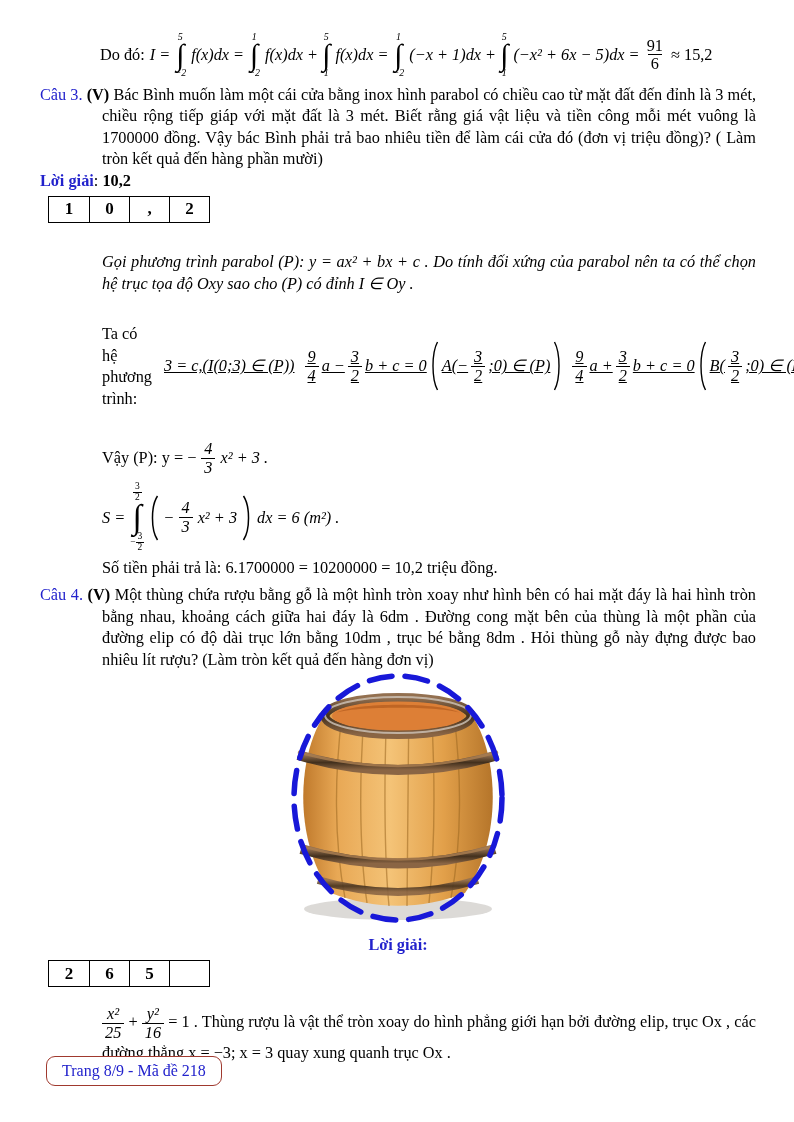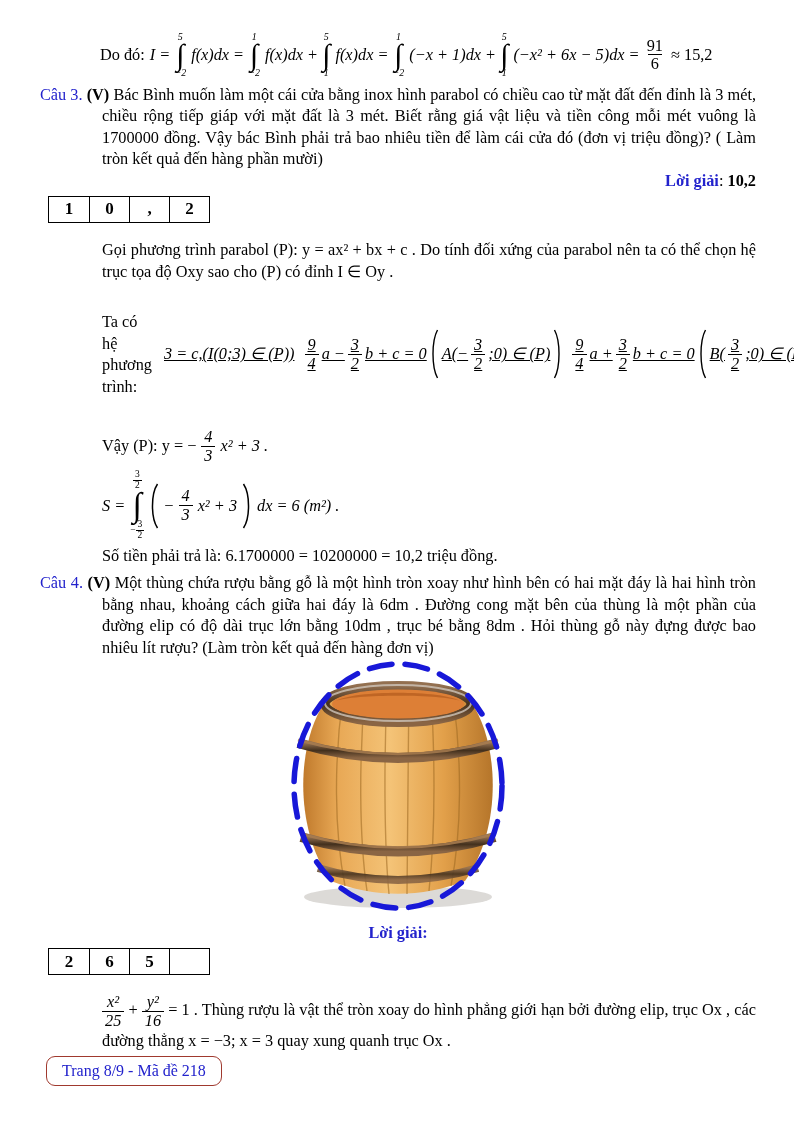--- a/index.html
+++ b/index.html
@@ -7,21 +7,21 @@
   body {
     width: 794px; height: 1122px;
     font-family: "Liberation Serif", serif;
     font-size: 16.3px; color: #000; line-height: 1.32;
   }
   .page { position: relative; width: 794px; height: 1122px; padding: 26px 38px 0 40px; overflow: hidden; }
 
   .blue { color: #2222cc; }
   .bold { font-weight: bold; }
   .mi { font-style: italic; }
-  .center { text-align: right; }
+  .center { text-align: left; }
 
   
   .q { padding-left: 62px; text-indent: -62px; text-align: justify; margin-top: 6px; }
   .qlabel { color: #2222cc; font-weight: normal; }
   .qtag { font-weight: bold; }
 
   .sol-para { margin-left: 62px; text-align: justify; }
 
   
   .mathline { display: flex; align-items: center; gap: 5px; flex-wrap: nowrap; white-space: nowrap; }
@@ -134,21 +134,21 @@
     <span class="bold">10,2</span>
   </div>
 
   <div class="anstable">
     <div class="cell">1</div>
     <div class="cell">0</div>
     <div class="cell">,</div>
     <div class="cell">2</div>
   </div>
 
-  <div class="sol-para" style="margin-top:12px;">Gọi phương trình parabol (P): y = ax² + bx + c . Do tính đối xứng của parabol nên ta có thể chọn hệ trục tọa độ Oxy sao cho (P) có đỉnh I ∈ Oy .</div>
+  <div class="sol-para" style="margin-top:24px;font-style:italic;">Gọi phương trình parabol (P): y = ax² + bx + c . Do tính đối xứng của parabol nên ta có thể chọn hệ trục tọa độ Oxy sao cho (P) có đỉnh I ∈ Oy .</div>
 
   
   <div class="sysline">
     <span>Ta có hệ phương trình:</span>
     <svg class="brace" width="13" height="132" viewBox="0 0 13 132" preserveAspectRatio="none">
       <path d="M11 2 C5 4 7.2 28 6.6 48 C6.2 60 2.6 63.5 1 66 C2.6 68.5 6.2 72 6.6 84 C7.2 104 5 128 11 130" fill="none" stroke="#000" stroke-width="1.5"></path>
     </svg>
     <div class="syscol">
       <div class="sysrow mi">3 = c,(I(0;3) ∈ (P))</div>
       <div class="sysrow">

